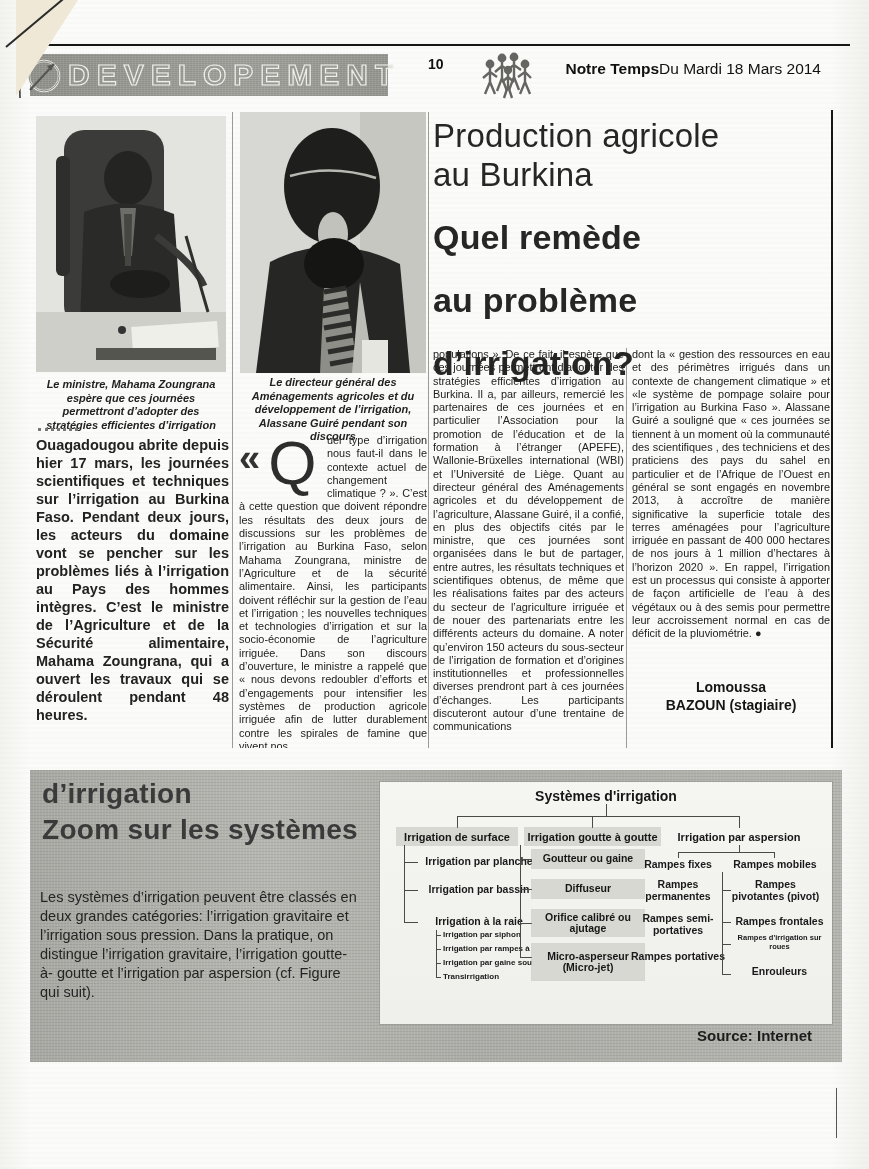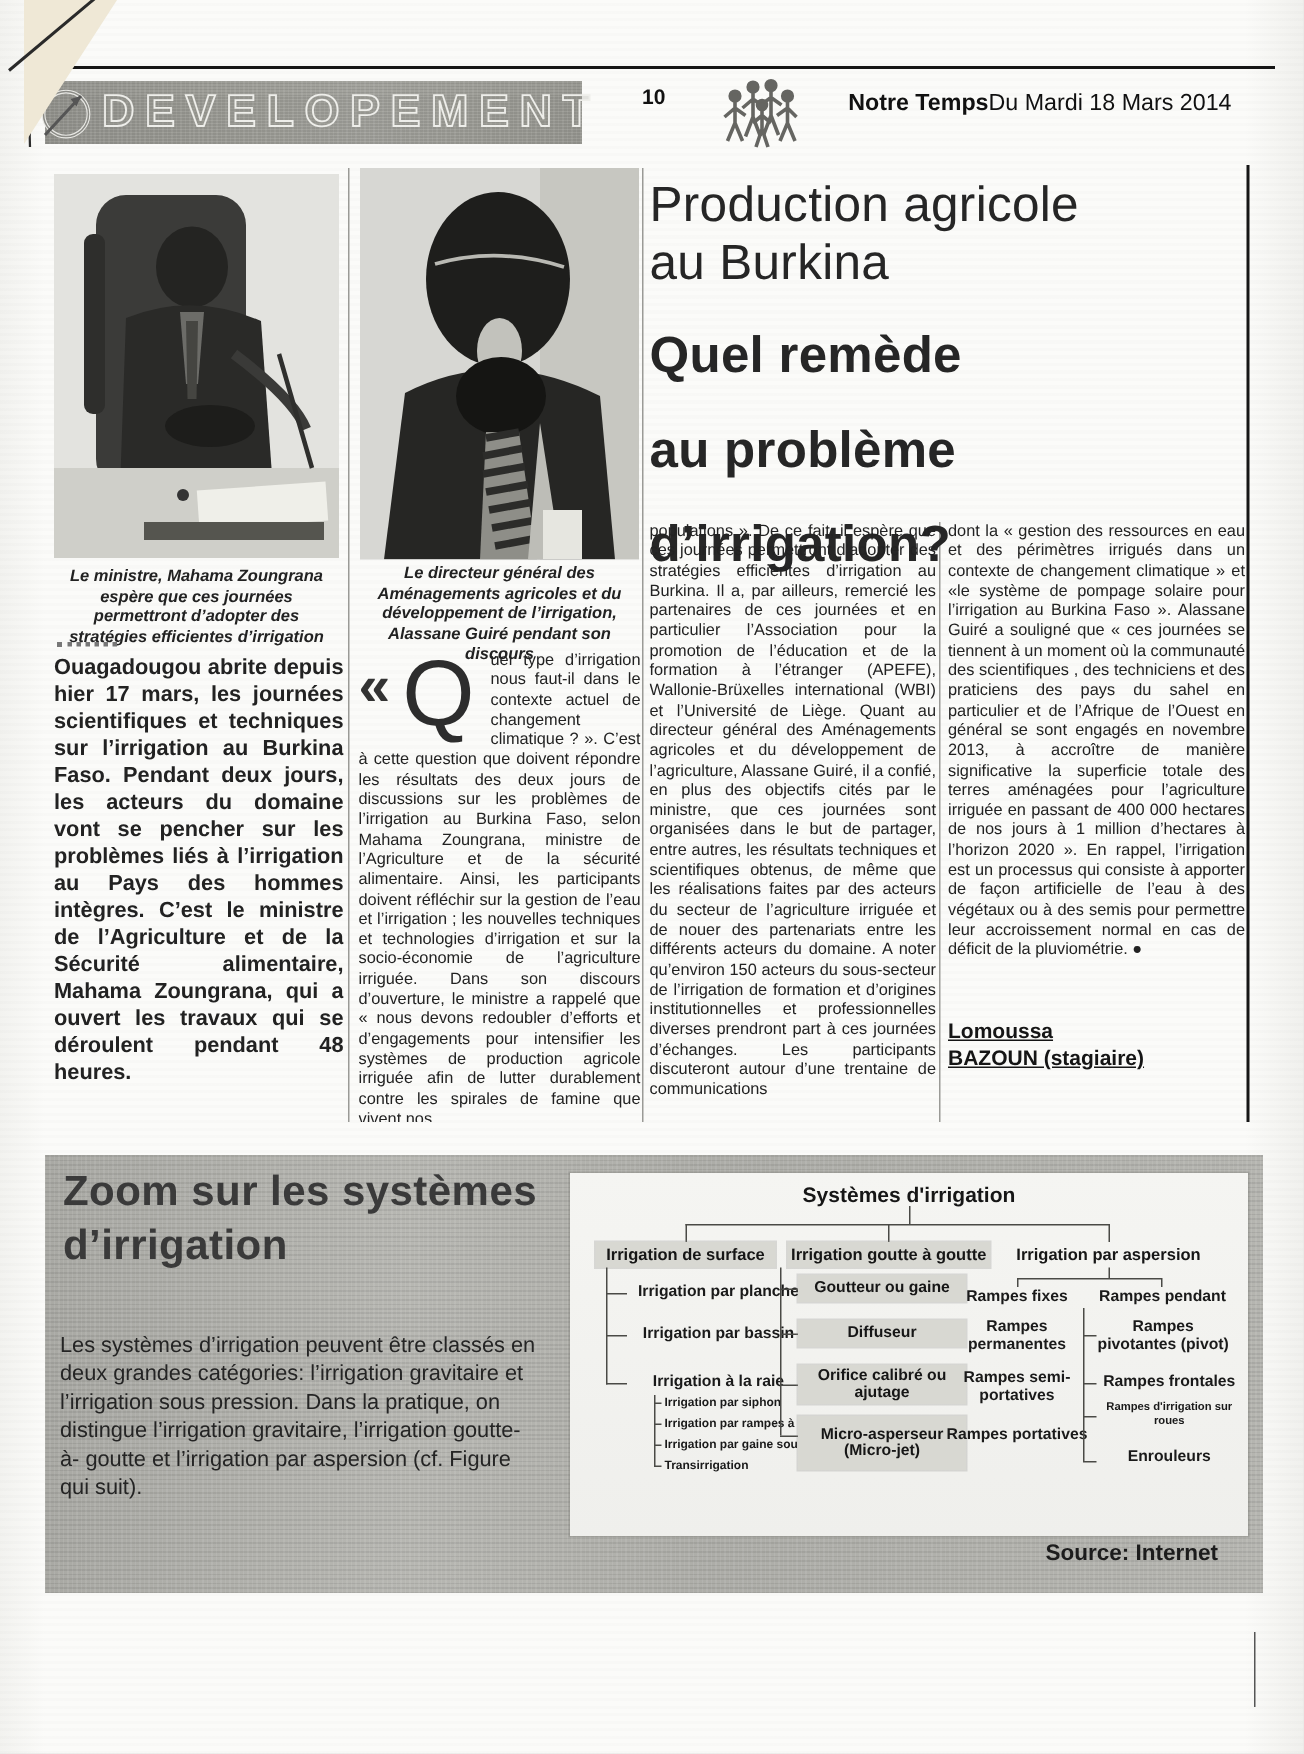--- a/index.html
+++ b/index.html
@@ -53,22 +53,22 @@
   
   .col{position:absolute;text-align:justify;overflow:hidden;}
   .col1{left:36px;top:436px;width:193px;height:306px;font-size:14.5px;font-weight:700;
     line-height:18px;color:#222;}
   .col2{left:239px;top:434px;width:188px;height:314px;font-size:10.9px;line-height:13.3px;color:#222;}
   .col3{left:433px;top:348px;width:191px;height:400px;font-size:10.9px;line-height:13.3px;color:#222;}
   .col4{left:632px;top:348px;width:198px;height:298px;font-size:10.9px;line-height:13.3px;color:#222;}
   .dropcap-wrap{float:left;width:88px;height:56px;}
   .q-mark{font-size:38px;font-weight:700;color:#333;float:left;line-height:48px;}
   .dropcap{font-size:62px;font-weight:400;color:#2d2d2d;float:left;line-height:58px;margin-left:8px;}
-  .byline{position:absolute;left:632px;top:678px;width:198px;text-align:left;
-    font-size:14px;font-weight:800;line-height:18px;color:#151515;text-decoration:underline;}
+  .byline{position:absolute;left:632px;top:678px;width:198px;text-align:center;
+    font-size:14px;font-weight:800;line-height:18px;color:#151515;}
   
   .zoom-box{position:absolute;left:30px;top:770px;width:812px;height:292px;
     background:
       repeating-linear-gradient(90deg, rgba(255,255,255,0.08) 0 1px, transparent 1px 3px),
       repeating-linear-gradient(0deg, rgba(0,0,0,0.07) 0 1px, transparent 1px 3px),
       linear-gradient(90deg,#a9a9a4 0,#b7b7b2 30%,#adada8 55%,#b5b5b0 100%);
   }
   .zoom-title{position:absolute;left:12px;top:6px;font-size:28px;font-weight:800;color:#3a3a3a;
     line-height:36px;letter-spacing:0.3px;}
   .zoom-body{position:absolute;left:10px;top:118px;width:318px;font-size:14.5px;line-height:19px;color:#242424;}
@@ -196,22 +196,22 @@
   <div class="col col3">populations ». De ce fait, il espère que ces journées permettront d’adopter des stratégies efficientes d’irrigation au Burkina. Il a, par ailleurs, remercié les partenaires de ces journées et en particulier l’Association pour la promotion de l’éducation et de la formation à l’étranger (APEFE), Wallonie-Brüxelles international (WBI) et l’Université de Liège. Quant au directeur général des Aménagements agricoles et du développement de l’agriculture, Alassane Guiré, il a confié, en plus des objectifs cités par le ministre, que ces journées sont organisées dans le but de partager, entre autres, les résultats techniques et scientifiques obtenus, de même que les réalisations faites par des acteurs du secteur de l’agriculture irriguée et de nouer des partenariats entre les différents acteurs du domaine. A noter qu’environ 150 acteurs du sous-secteur de l’irrigation de formation et d’origines institutionnelles et professionnelles diverses prendront part à ces journées d’échanges. Les participants discuteront autour d’une trentaine de communications</div>
   <div class="col col4">dont la « gestion des ressources en eau et des périmètres irrigués dans un contexte de changement climatique » et «le système de pompage solaire pour l’irrigation au Burkina Faso ». Alassane Guiré a souligné que « ces journées se tiennent à un moment où la communauté des scientifiques , des techniciens et des praticiens des pays du sahel en particulier et de l’Afrique de l’Ouest en général se sont engagés en novembre 2013, à accroître de manière significative la superficie totale des terres aménagées pour l’agriculture irriguée en passant de 400 000 hectares de nos jours à 1 million d’hectares à l’horizon 2020 ». En rappel, l’irrigation est un processus qui consiste à apporter de façon artificielle de l’eau à des végétaux ou à des semis pour permettre leur accroissement normal en cas de déficit de la pluviométrie. ●</div>
 
   <div class="byline">
     <div>Lomoussa</div>
     <div>BAZOUN (stagiaire)</div>
   </div>
 
   <div class="zoom-box">
     <div class="zoom-title">
+      <div>d’irrigation</div>
       <div>Zoom sur les systèmes</div>
-      <div>d’irrigation</div>
     </div>
     <div class="zoom-body">Les systèmes d’irrigation peuvent être classés en deux grandes catégories: l’irrigation gravitaire et l’irrigation sous pression. Dans la pratique, on distingue l’irrigation gravitaire, l’irrigation goutte-à- goutte et l’irrigation par aspersion (cf. Figure qui suit).</div>
     <div class="source">Source: Internet</div>
 
     <div class="diagram">
       <div class="dg-title">Systèmes d'irrigation</div>
 
       <div class="dg-line" style="left:226px;top:22px;width:1px;height:12px"></div>
       <div class="dg-line" style="left:77px;top:34px;width:283px;height:1px"></div>
       <div class="dg-line" style="left:77px;top:34px;width:1px;height:12px"></div>
@@ -247,21 +247,21 @@
       <div class="dg-box" style="left:152px;top:68px;height:18px">Goutteur ou gaine</div>
       <div class="dg-box" style="left:152px;top:98px;height:18px">Diffuseur</div>
       <div class="dg-box" style="left:152px;top:128px;height:26px">Orifice calibré ou ajutage</div>
       <div class="dg-box" style="left:152px;top:162px;height:36px">Micro-asperseur (Micro-jet)</div>
 
       <div class="dg-line" style="left:359px;top:63px;width:1px;height:7px"></div>
       <div class="dg-line" style="left:298px;top:70px;width:96px;height:1px"></div>
       <div class="dg-line" style="left:298px;top:70px;width:1px;height:6px"></div>
       <div class="dg-line" style="left:394px;top:70px;width:1px;height:6px"></div>
       <div class="dg-item" style="left:258px;top:77px;width:80px">Rampes fixes</div>
-      <div class="dg-item" style="left:352px;top:77px;width:86px">Rampes pendant</div>
+      <div class="dg-item" style="left:352px;top:77px;width:86px">Rampes mobiles</div>
       <div class="dg-item" style="left:250px;top:97px;width:96px">Rampes permanentes</div>
       <div class="dg-item" style="left:250px;top:131px;width:96px">Rampes semi-portatives</div>
       <div class="dg-item" style="left:250px;top:169px;width:96px">Rampes portatives</div>
       <div class="dg-line" style="left:342px;top:90px;width:1px;height:102px"></div>
       <div class="dg-line" style="left:342px;top:108px;width:9px;height:1px"></div>
       <div class="dg-line" style="left:342px;top:140px;width:9px;height:1px"></div>
       <div class="dg-line" style="left:342px;top:162px;width:9px;height:1px"></div>
       <div class="dg-line" style="left:342px;top:192px;width:9px;height:1px"></div>
       <div class="dg-item" style="left:348px;top:97px;width:95px">Rampes pivotantes (pivot)</div>
       <div class="dg-item" style="left:352px;top:134px;width:95px">Rampes frontales</div>

